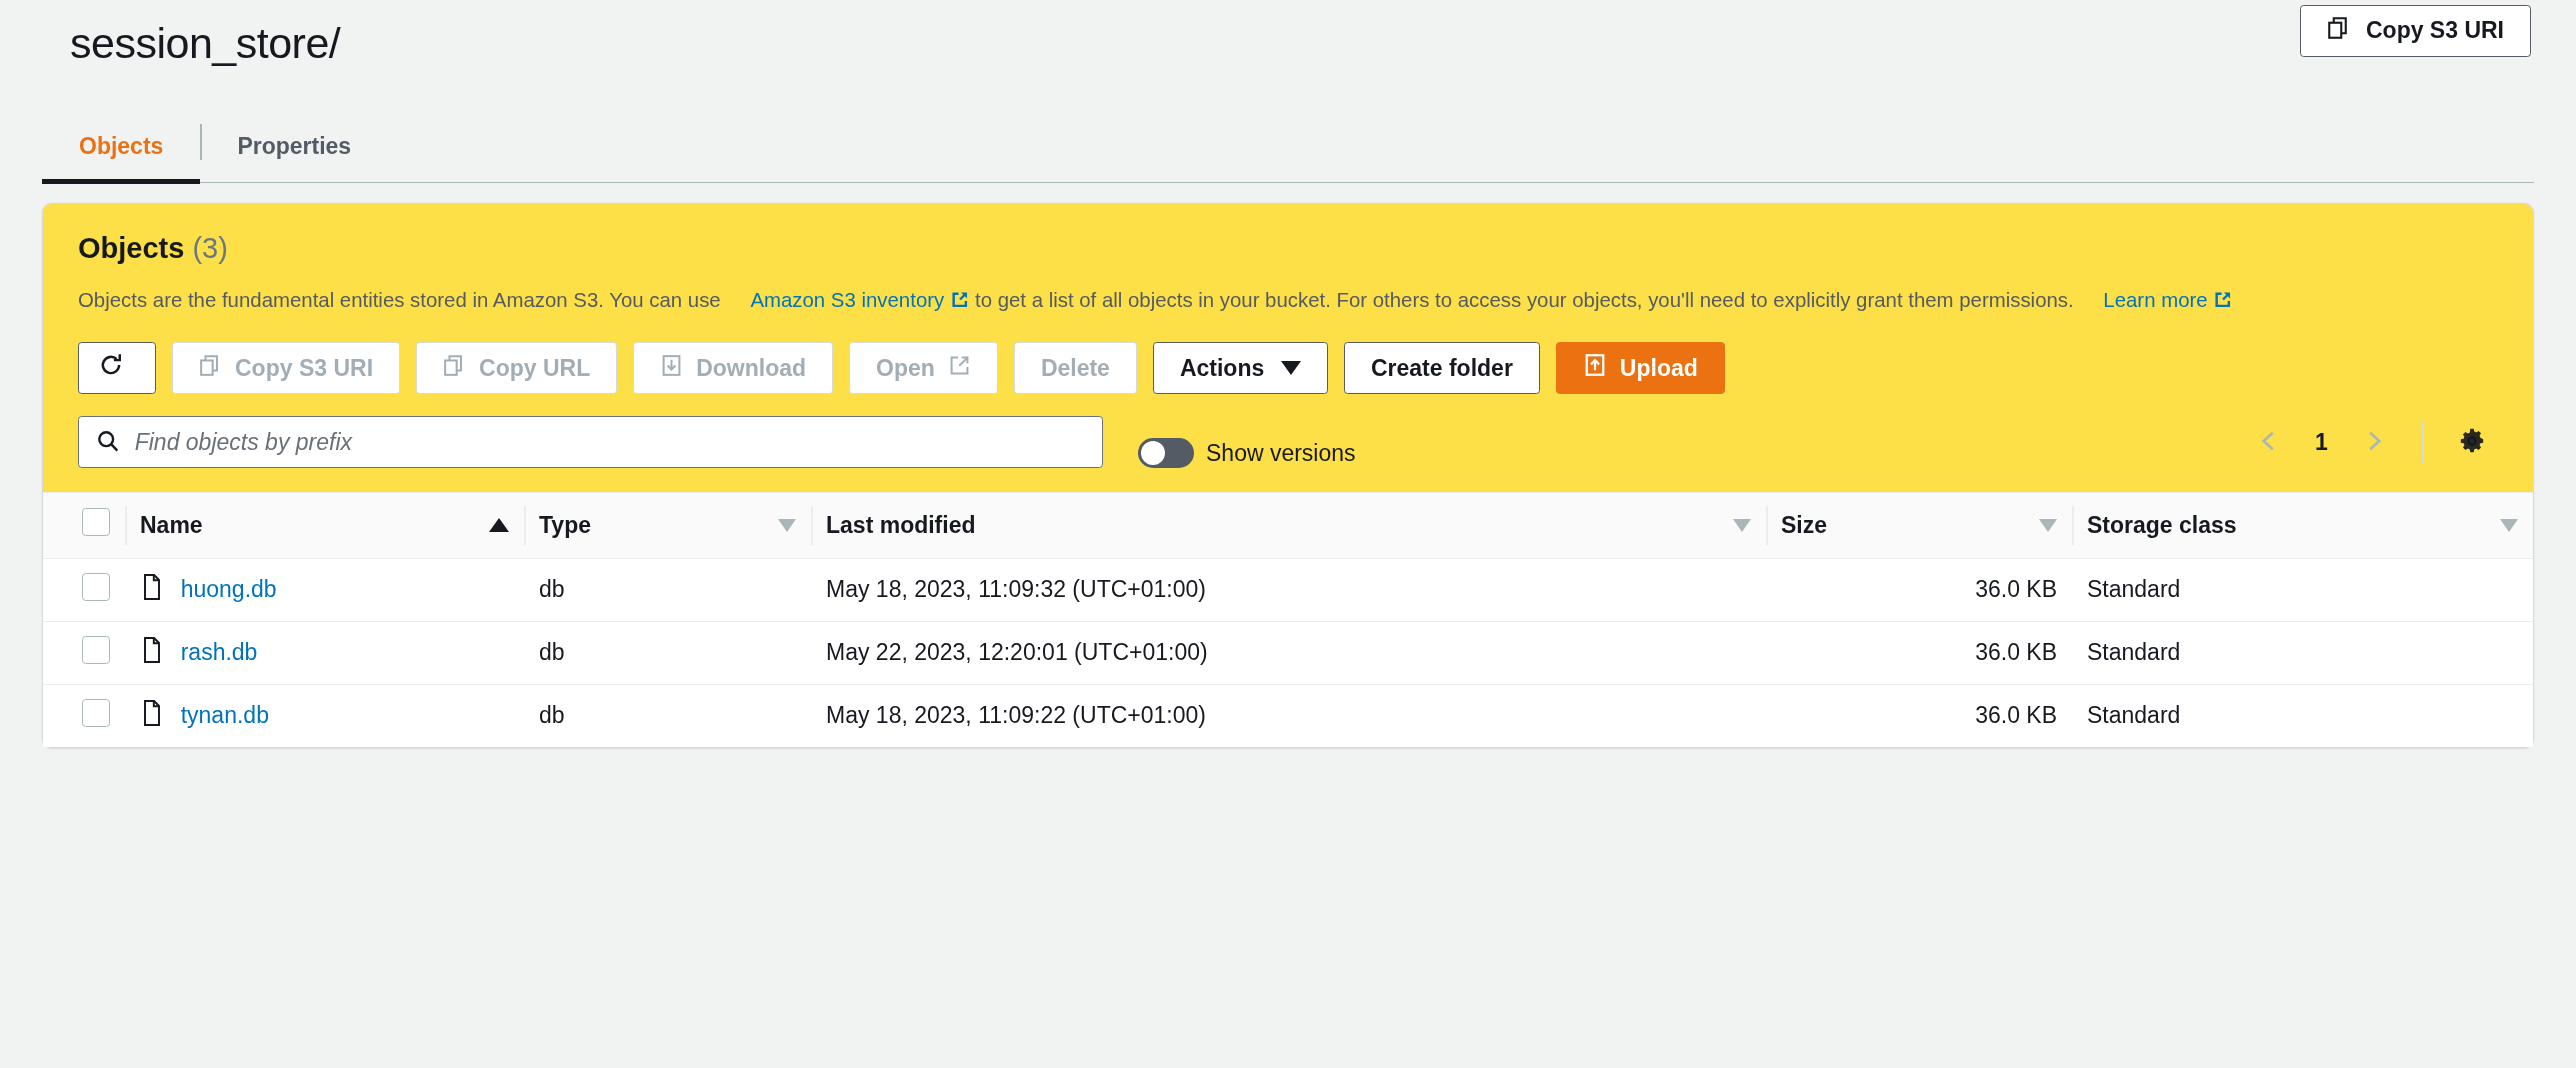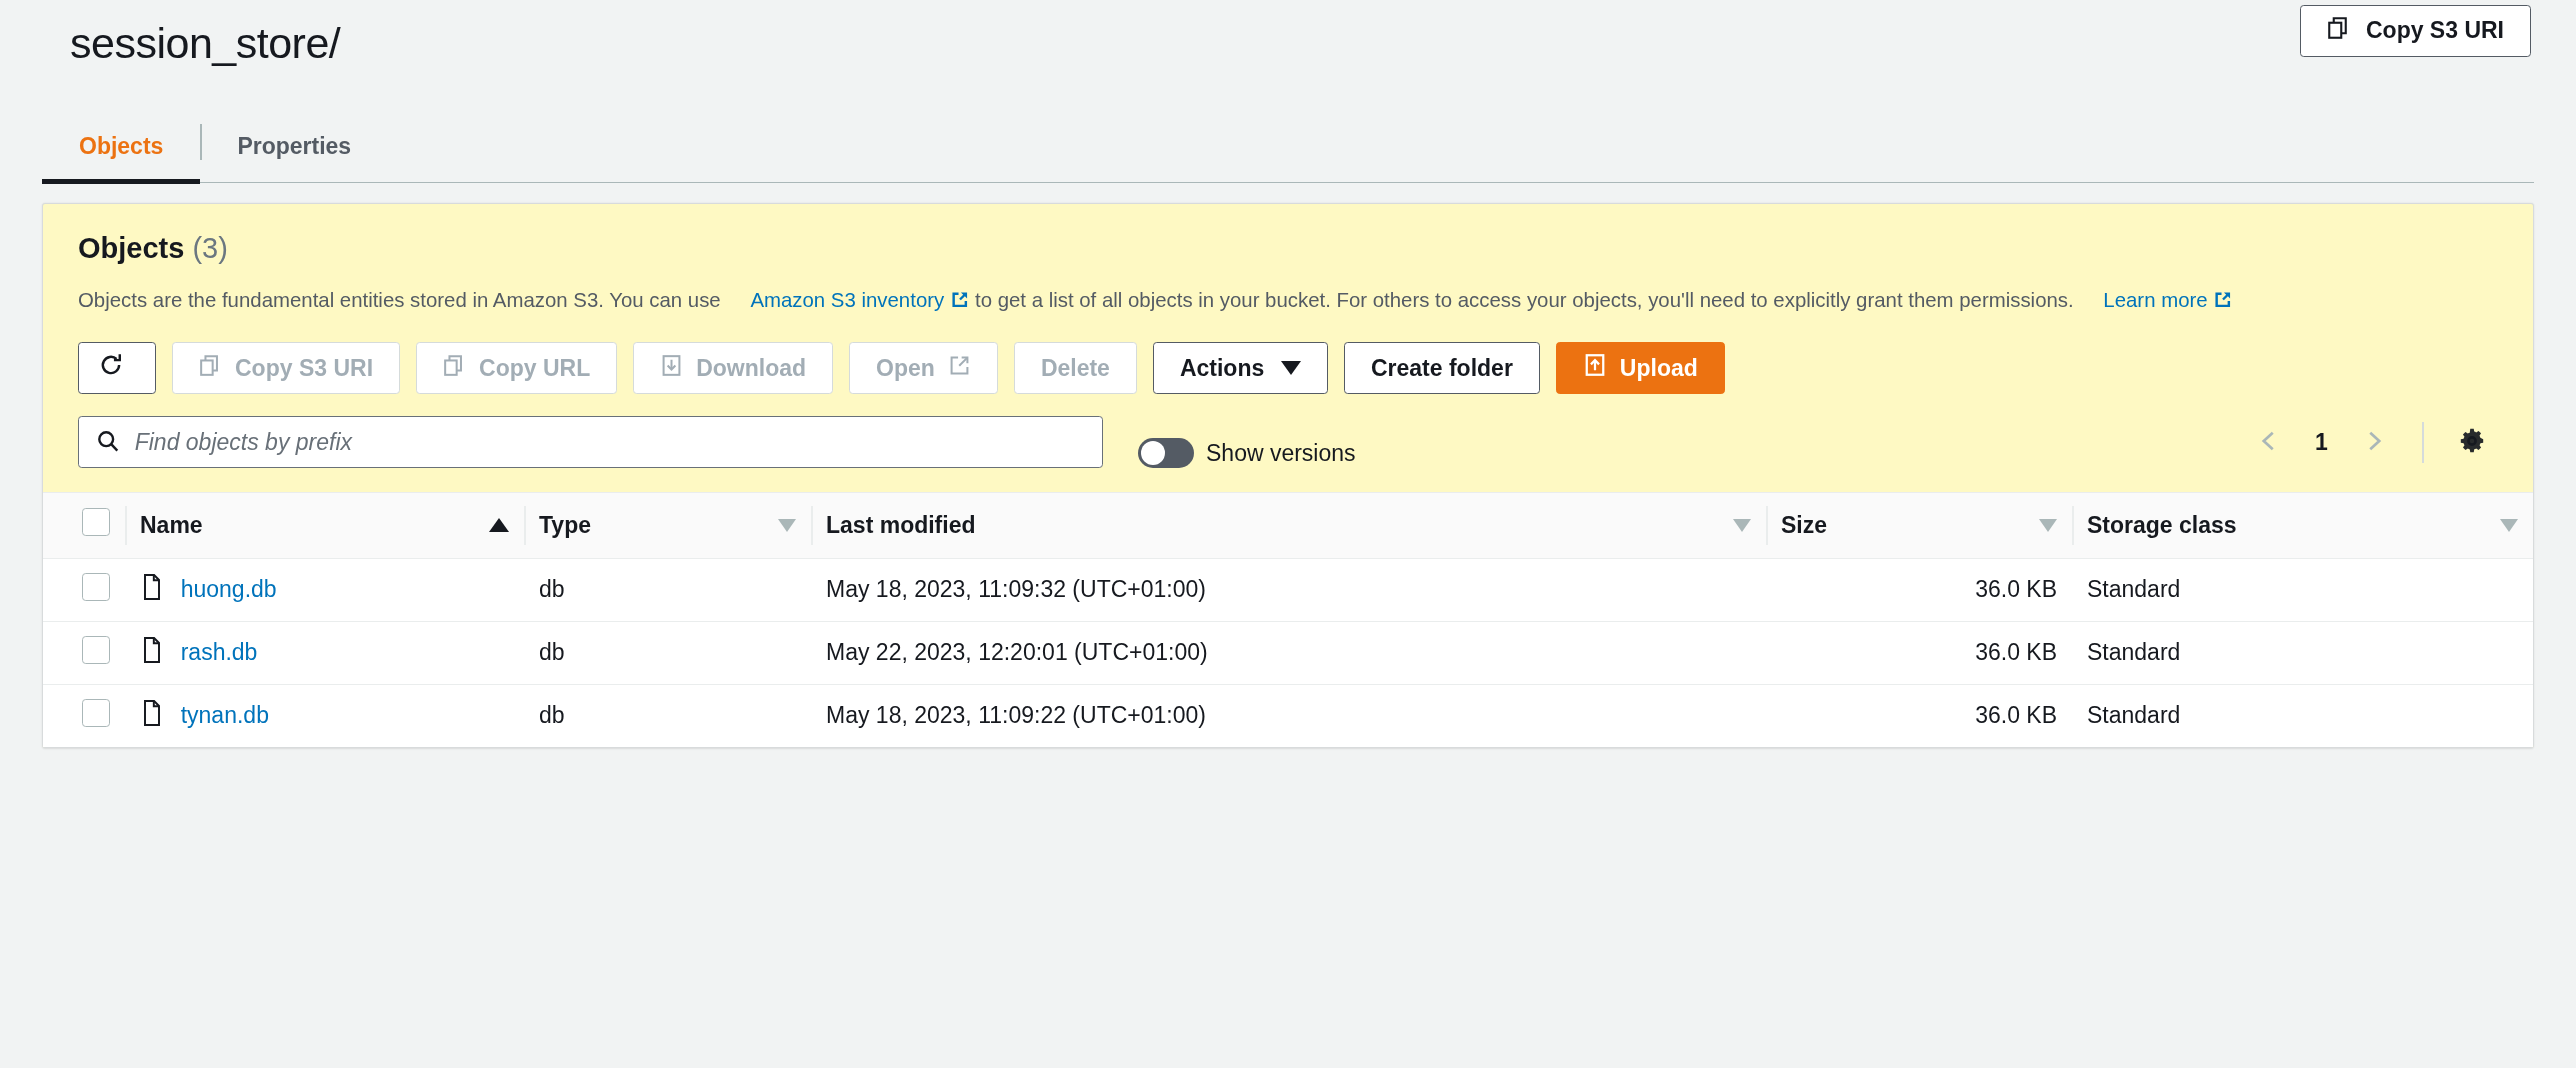--- a/index.html
+++ b/index.html
@@ -79,23 +79,23 @@
     position: absolute;
     left: 0; right: 0;
     bottom: -1.9px;
     height: 4.6px;
     background: #16191f;
   }
 
   
   .panel {
     margin: 20.4px 42px 0 42px;
-    background: #fef9c3;
+    background: #fde047;
     border: 0.9px solid #d8dbdc;
-    border-radius: 3px;
+    border-radius: 10px;
     box-shadow: 0 0.9px 1.9px rgba(0,0,0,0.10);
     padding: 28px 35px 0 35px;
   }
   .panel-title {
     font-size: 29px;
     font-weight: bold;
     color: #16191f;
     margin-bottom: 20.4px;
   }
   .panel-title .count {

